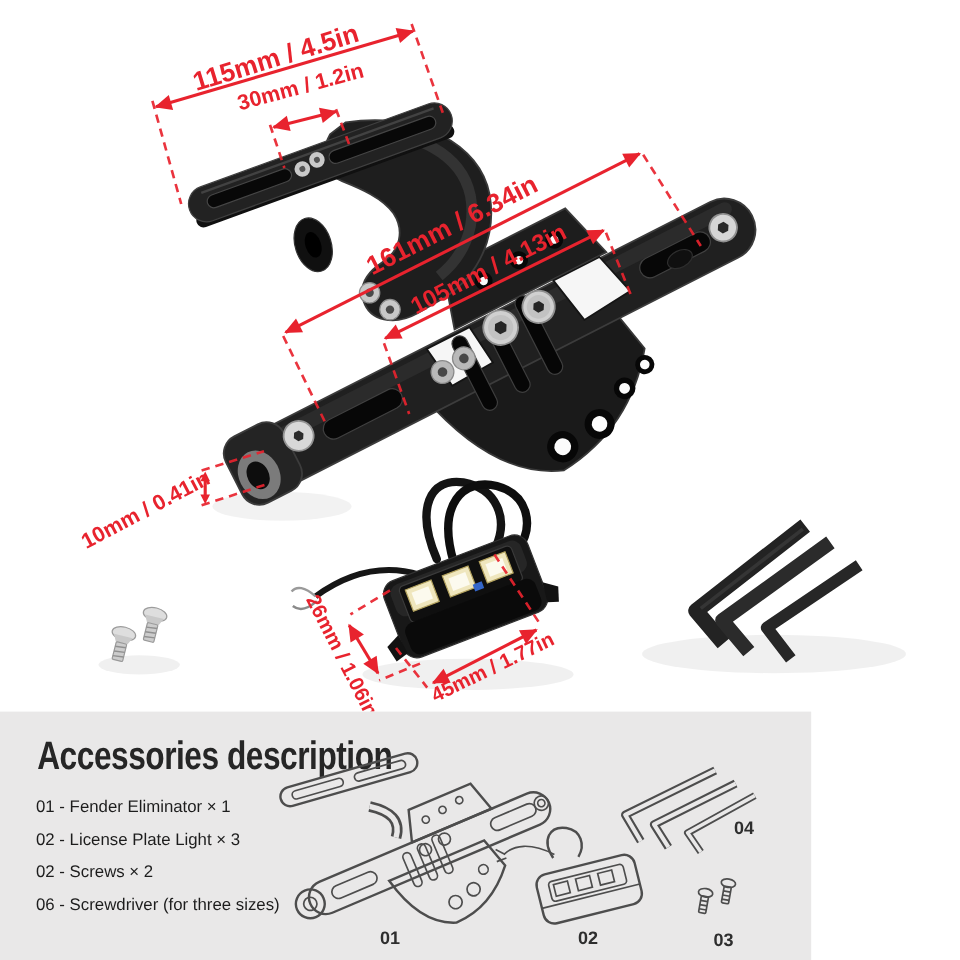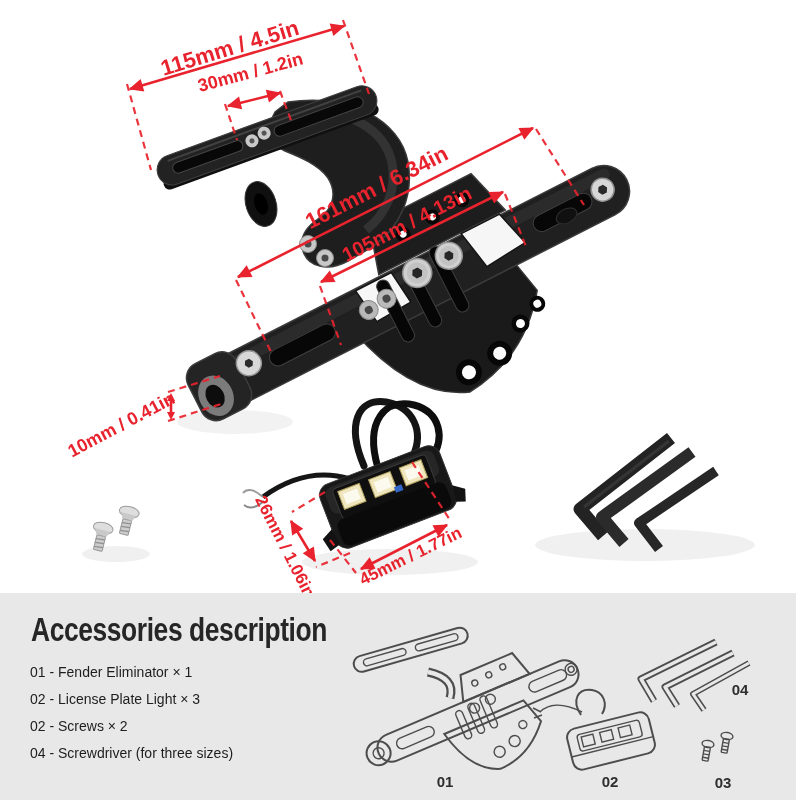--- a/index.html
+++ b/index.html
@@ -5,21 +5,21 @@
   html,body{margin:0;padding:0;}
   body{width:800px;height:800px;overflow:hidden;background:#ffffff;
        font-family:"Liberation Sans",sans-serif;position:relative;}
   #scene{position:absolute;left:0;top:0;}
   .dim .ext{stroke:#e8232e;stroke-width:2.2;stroke-dasharray:7 5;fill:none;opacity:.92;}
   .dim .arrow{stroke:#e8232e;stroke-width:2.6;fill:none;}
   .dim text{fill:#e8232e;font-weight:700;text-anchor:middle;
             font-family:"Liberation Sans",sans-serif;}
   text.d22{font-size:22px;} text.d20{font-size:20px;}
   text.d18{font-size:18px;} text.d17{font-size:17px;}
-  .panel{position:absolute;left:0;top:593px;width:796px;height:207px;background:#e9e8e8;}
+  .panel{position:absolute;left:0;top:593px;width:676px;height:207px;background:#e9e8e8;}
   .panel h1{margin:18px 0 0 31px;font-size:33px;letter-spacing:-.5px;color:#262626;
             font-weight:700;white-space:nowrap;transform:scaleX(.80);transform-origin:0 50%;}
   .panel ul{list-style:none;margin:15px 0 0 30px;padding:0;}
   .panel li{font-size:14px;color:#1d1d1d;margin-bottom:11px;white-space:nowrap;}
   .panel-art{position:absolute;right:0;top:0;}
   .art{stroke:#4d4d4d;fill:none;stroke-width:2;}
   .art-thin{stroke:#4d4d4d;fill:none;stroke-width:1.4;}
   .art-hollow{stroke:#e9e8e8;fill:none;}
   .figlabel{font-size:15px;font-weight:700;fill:#2e2e2e;text-anchor:middle;
             font-family:"Liberation Sans",sans-serif;}
@@ -216,21 +216,21 @@
     <text class="d17" transform="translate(413,561) rotate(-26)">45mm / 1.77in</text>
   </g>
 </svg>
 
 <div class="panel">
   <h1>Accessories description</h1>
   <ul>
     <li>01 - Fender Eliminator × 1</li>
     <li>02 - License Plate Light × 3</li>
     <li>02 - Screws × 2</li>
-    <li>04 - Screwdriver (for three sizes)</li>
+    <li>06 - Screwdriver (for three sizes)</li>
   </ul>
 
   <svg class="panel-art" width="470" height="207" viewBox="330 593 470 207">
 
     <g>
       <g transform="translate(358,666) rotate(-16)">
         <rect class="art" x="0" y="-8" width="118" height="16" rx="8"></rect>
         <rect class="art-thin" x="10" y="-3.5" width="44" height="7" rx="3.5"></rect>
         <rect class="art-thin" x="64" y="-3.5" width="44" height="7" rx="3.5"></rect>
       </g>

